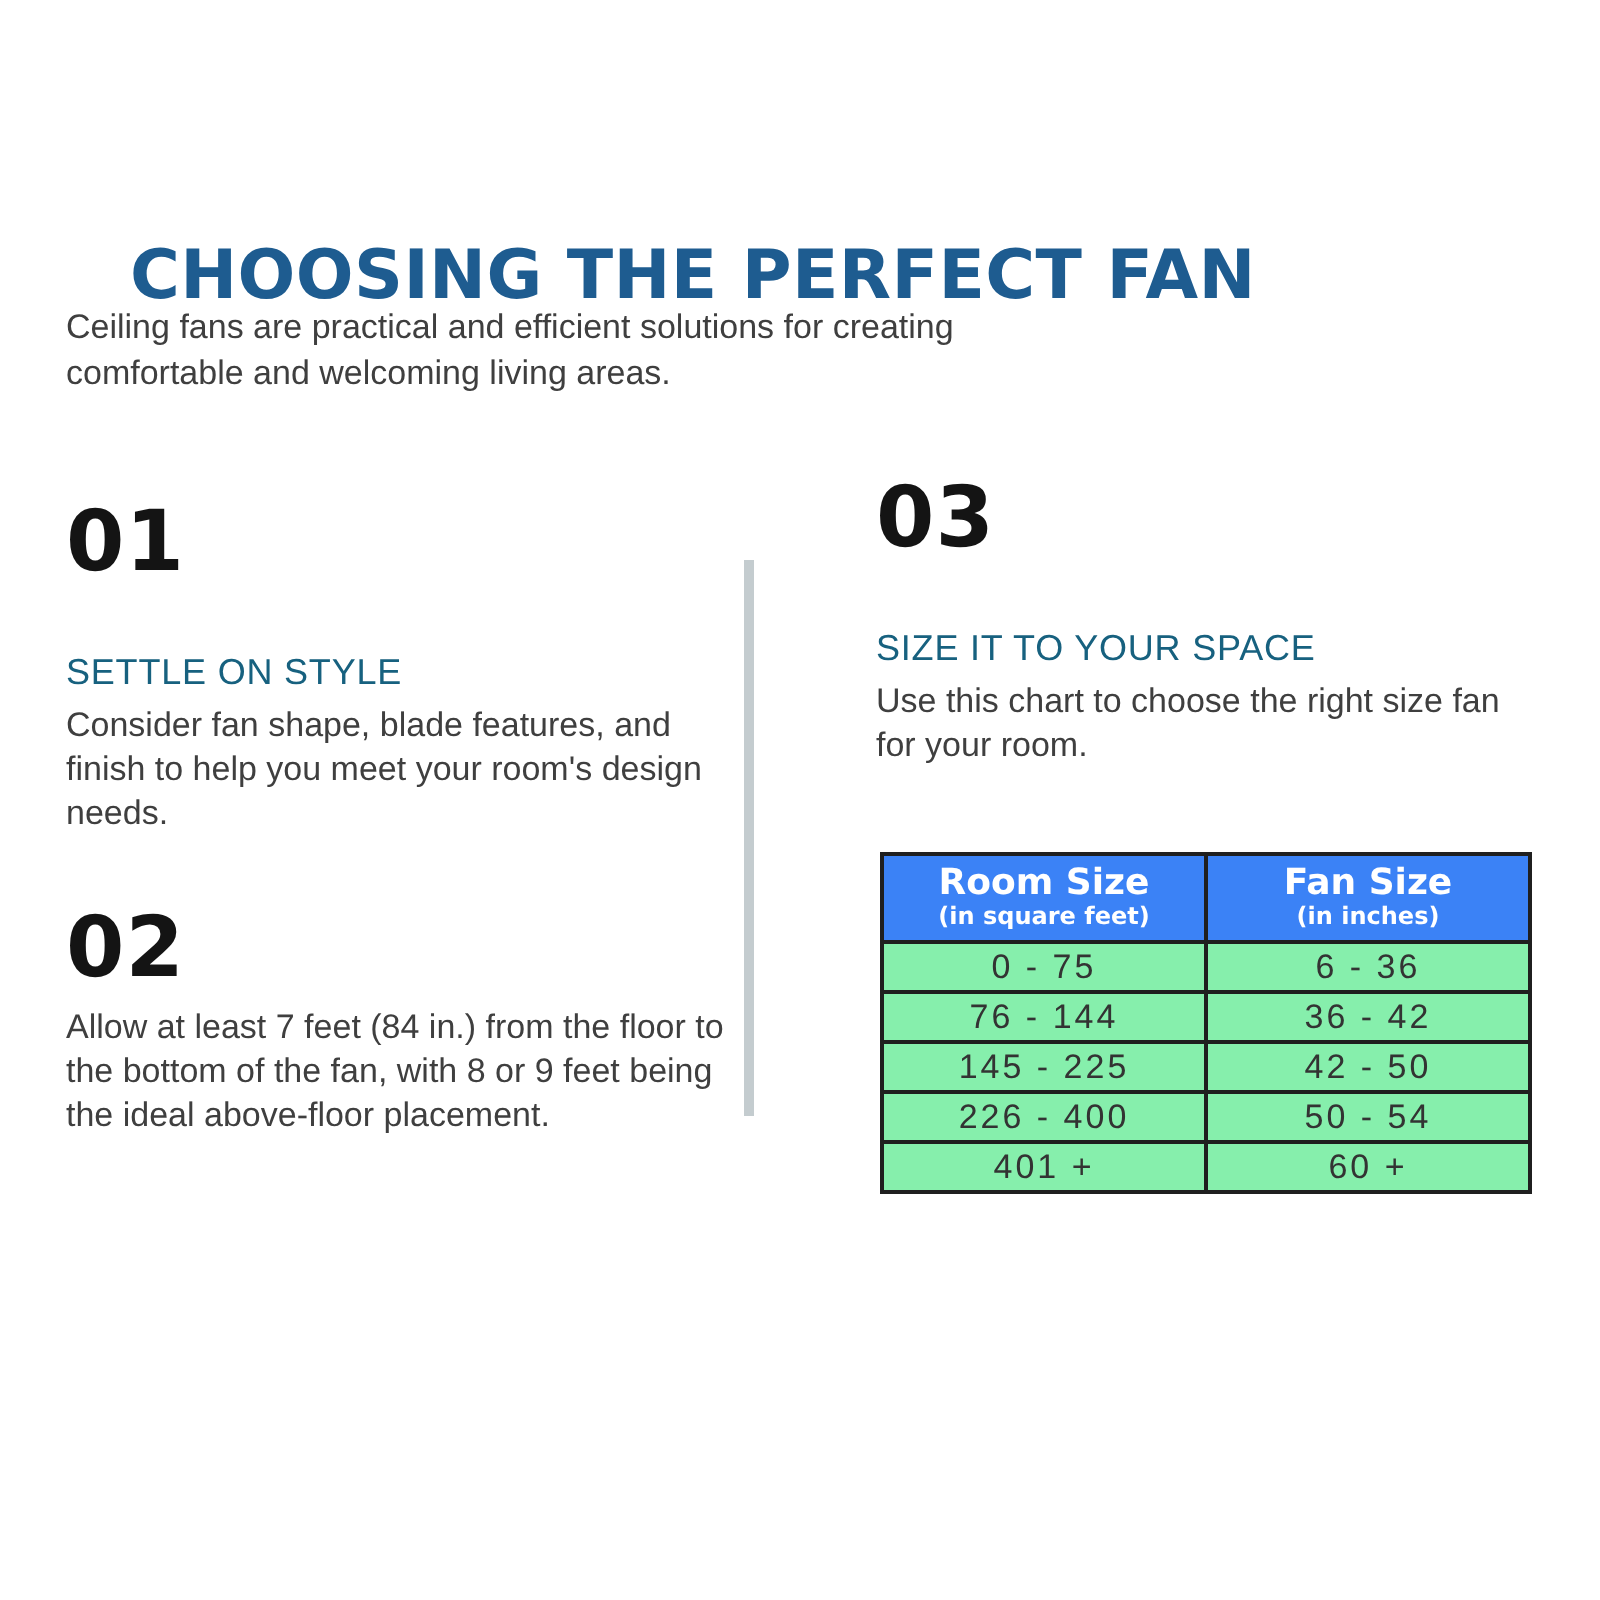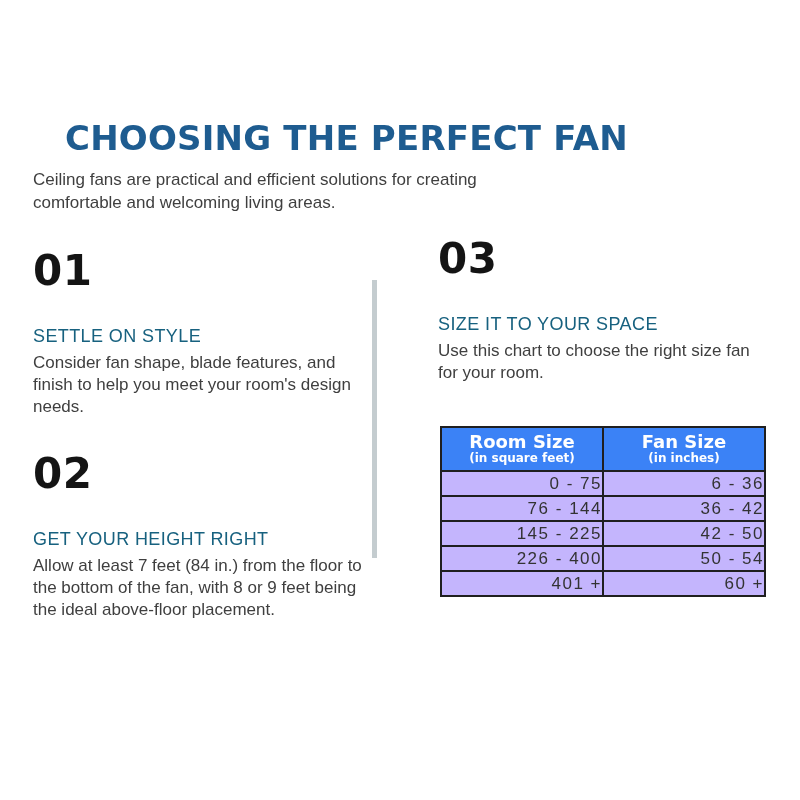--- a/index.html
+++ b/index.html
@@ -18,21 +18,21 @@
     font-family: "DejaVu Sans", sans-serif;
     font-weight: 800;
     font-size: 34px;
     letter-spacing: 0.2px;
     color: #1e5c90;
     white-space: nowrap;
     margin-left: 32px;
   }
   .subtitle {
     position: absolute;
-    left: 33px; top: 168px;
+    left: 33px; top: 152px;
     width: 530px;
     font-size: 17px;
     line-height: 23px;
     color: #3f3f3f;
   }
 
   .section { position: absolute; }
   .sec-01 { left: 33px; top: 247px; width: 330px; }
   .sec-02 { left: 33px; top: 450px; width: 330px; }
   .sec-03 { left: 438px; top: 235px; width: 330px; }
@@ -92,47 +92,46 @@
   }
   .th-sub {
     display: block;
     font-family: "DejaVu Sans", sans-serif;
     font-weight: 700;
     font-size: 12px;
     line-height: 13px;
   }
   .size-table tbody td {
     height: 25px;
-    text-align: right;
+    text-align: center;
     vertical-align: middle;
     font-size: 17px;
     letter-spacing: 1.5px;
     color: #333333;
-    background: #c4b5fd;
+    background: #86efac;
   }
 </style>
 </head>
 <body>
 
 <div class="canvas">
 
   <h1 class="title">CHOOSING THE PERFECT FAN</h1>
   <p class="subtitle">Ceiling fans are practical and efficient solutions for creating comfortable and welcoming living areas.</p>
 
   <div class="divider"></div>
 
   <div class="section sec-01">
     <div class="big-number">01</div>
     <div class="sec-heading">SETTLE ON STYLE</div>
     <div class="sec-body">Consider fan shape, blade features, and finish to help you meet your room's design needs.</div>
   </div>
 
   <div class="section sec-02">
     <div class="big-number">02</div>
-    <div class="sec-heading">GET YOUR HEIGHT RIGHT</div>
     <div class="sec-body">Allow at least 7 feet (84 in.) from the floor to the bottom of the fan, with 8 or 9 feet being the ideal above-floor placement.</div>
   </div>
 
   <div class="section sec-03">
     <div class="big-number">03</div>
     <div class="sec-heading">SIZE IT TO YOUR SPACE</div>
     <div class="sec-body">Use this chart to choose the right size fan for your room.</div>
   </div>
 
   <table class="size-table">

